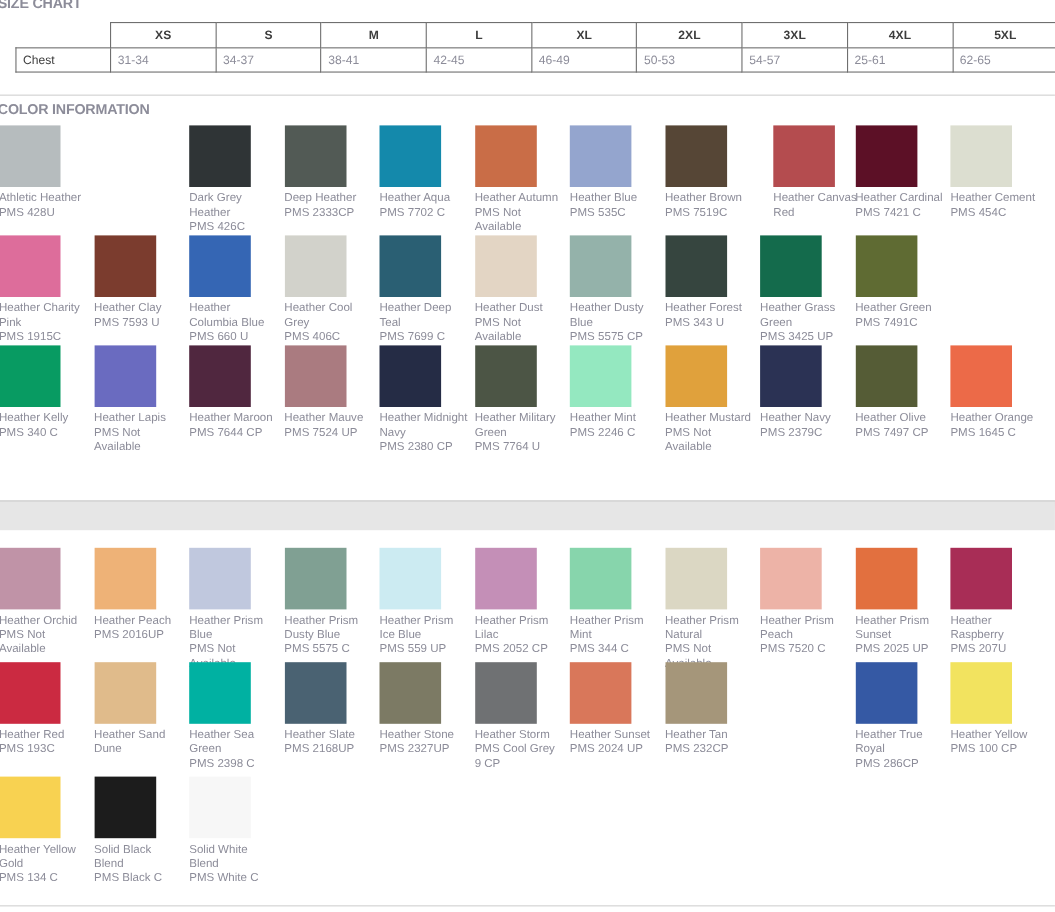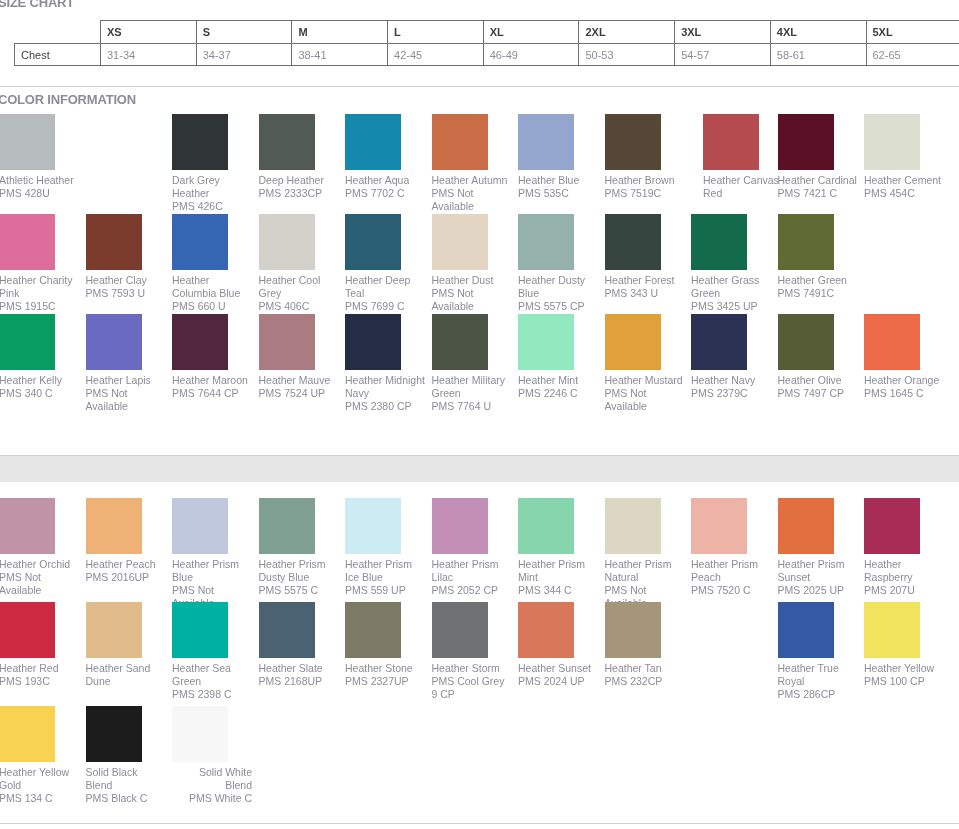--- a/index.html
+++ b/index.html
@@ -56,21 +56,21 @@
     overflow: hidden;
     white-space: nowrap;
   }
   .size-table th {
     border: 1px solid #6f6f6f;
     height: 23px;
     padding: 0 6px;
     font-size: 11px;
     font-weight: bold;
     color: #3d3d3d;
-    text-align: left;
+    text-align: center;
     vertical-align: middle;
     white-space: nowrap;
   }
   .size-table th.corner { border: 0; background: transparent; }
   .size-table td.rowlabel {
     color: #3d3d3d;
     font-weight: normal;
   }
   .col-label { width: 86px; }
   .col-size  { width: 95.7px; }
@@ -170,21 +170,21 @@
     <tbody>
       <tr>
         <td class="rowlabel">Chest</td>
         <td>31-34</td>
         <td>34-37</td>
         <td>38-41</td>
         <td>42-45</td>
         <td>46-49</td>
         <td>50-53</td>
         <td>54-57</td>
-        <td>58-61</td>
+        <td>25-61</td>
         <td>62-65</td>
       </tr>
     </tbody>
   </table>
 
   <div class="hrule" id="rule-colorinfo"></div>
   <div class="section-head" id="color-info-head">COLOR INFORMATION</div>
 
   <div class="color-block" id="colors-top">
       <div class="color-row">
@@ -465,21 +465,21 @@
         <div class="swatch-cell" style="left: -1px;">
           <div class="swatch" style="background: rgb(248, 210, 81);"></div>
           <div class="cname wrap">Heather Yellow Gold</div>
           <div class="cpms wrap">PMS 134 C</div>
         </div>
         <div class="swatch-cell" style="left: 85.5px;">
           <div class="swatch" style="background: rgb(28, 28, 28);"></div>
           <div class="cname wrap">Solid Black Blend</div>
           <div class="cpms wrap">PMS Black C</div>
         </div>
-        <div class="swatch-cell" style="left: 172px; text-align: right;">
+        <div class="swatch-cell" style="left: 172px;">
           <div class="swatch" style="background: rgb(247, 247, 247);"></div>
           <div class="cname wrap">Solid White Blend</div>
           <div class="cpms wrap">PMS White C</div>
         </div>
       </div>
     </div>
 
   <div class="hrule" id="rule-bottom"></div>
 </div>
 

